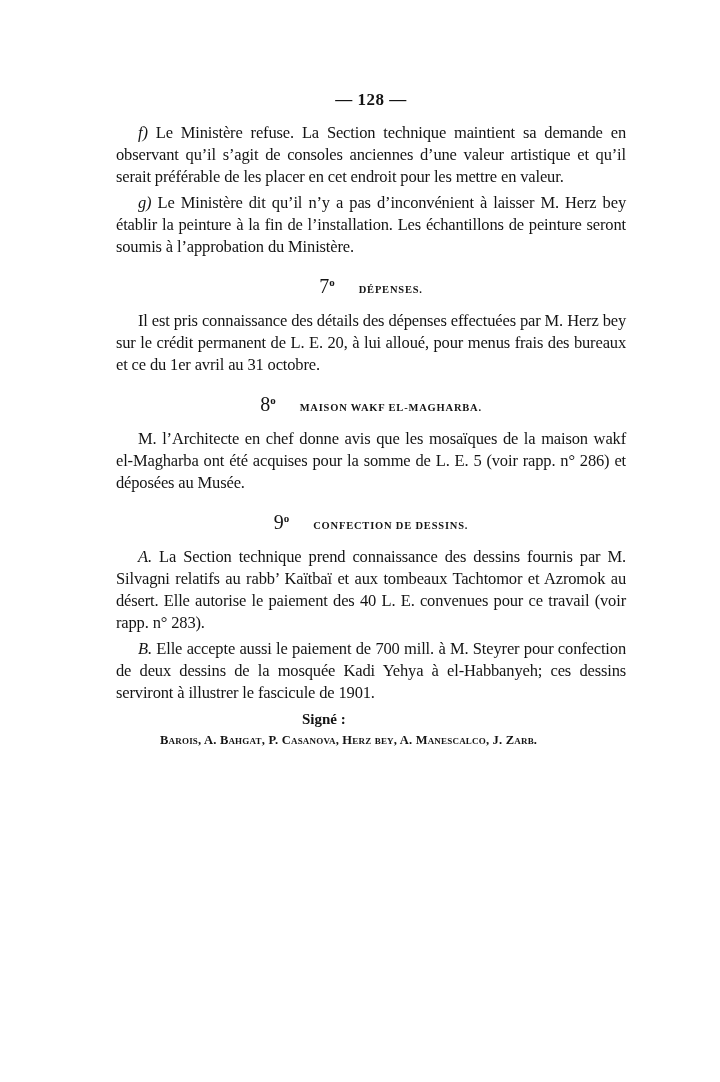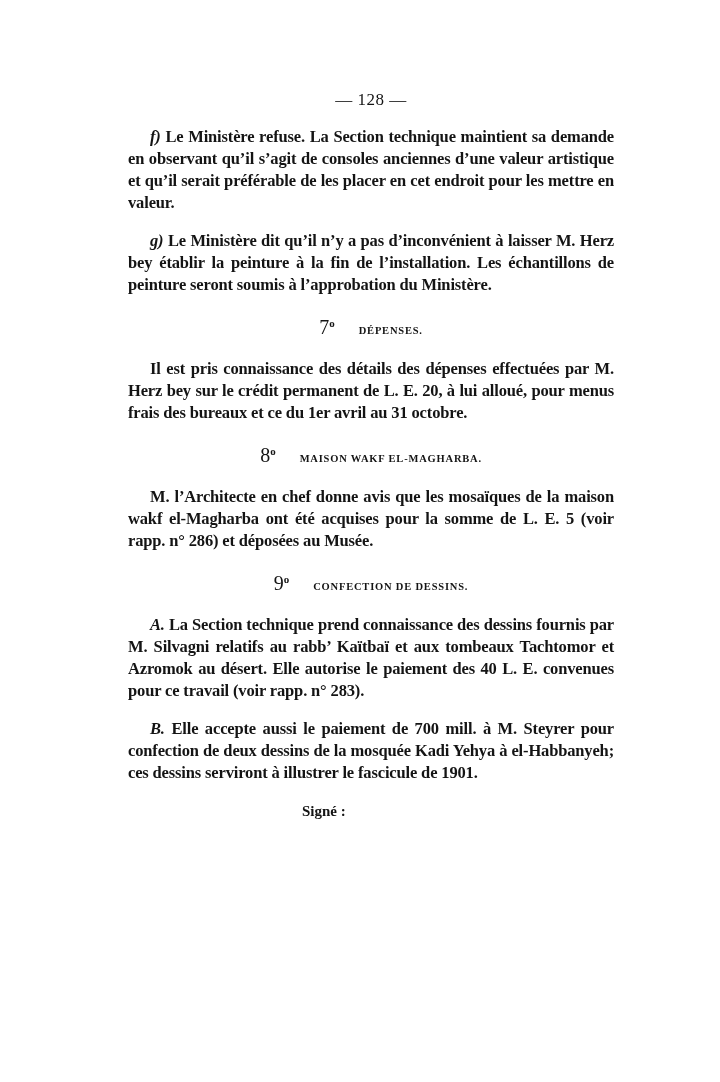--- a/index.html
+++ b/index.html
@@ -16,33 +16,33 @@
       color: #141414;
     }
     .page {
       position: absolute;
       left: 112px;
       top: 90px;
       width: 518px;
     }
     .page-number {
       text-align: center;
-      font-weight: normal;
+      font-weight: bold;
       font-size: 17px;
       letter-spacing: 0.5px;
       margin: 0 0 12px 0;
       line-height: 20px;
     }
     p {
-      margin: 16px;
+      margin: 4px;
       font-size: 16.5px;
       line-height: 22px;
       text-align: justify;
       text-align-last: left;
-      font-weight: bold;
+      font-weight: normal;
       font-stretch: condensed;
       letter-spacing: -0.15px;
     }
     p.indent { text-indent: 22px; }
     .item-label { font-style: italic; }
     .heading {
       text-align: center;
       font-weight: bold;
       margin: 13px 0 9px 0;
       line-height: 22px;
@@ -102,13 +102,14 @@
   </div>
   <p class="indent"><span>M. l’Architecte en chef donne avis que les mosaïques de la maison wakf el-Magharba ont été acquises pour la somme de L. E. 5 (voir rapp. n° 286) et déposées au Musée.</span></p>
 
   <div class="heading">
     <span class="num">9</span><span class="sup">o</span><span class="title">CONFECTION DE DESSINS.</span>
   </div>
   <p class="indent"><span class="item-label">A.</span><span> La Section technique prend connaissance des dessins fournis par M. Silvagni relatifs au rabb’ Kaïtbaï et aux tombeaux Tachtomor et Azromok au désert. Elle autorise le paiement des 40 L. E. convenues pour ce travail (voir rapp. n° 283).</span></p>
   <p class="indent"><span class="item-label">B.</span><span> Elle accepte aussi le paiement de 700 mill. à M. Steyrer pour confection de deux dessins de la mosquée Kadi Yehya à el-Habbanyeh; ces dessins serviront à illustrer le fascicule de 1901.</span></p>
 
   <div class="signe">Signé :</div>
+  <div class="signatories">Barois, A. Bahgat, P. Casanova, Herz bey, A. Manescalco, J. Zarb.</div>
 </div>
 
 </body></html>

